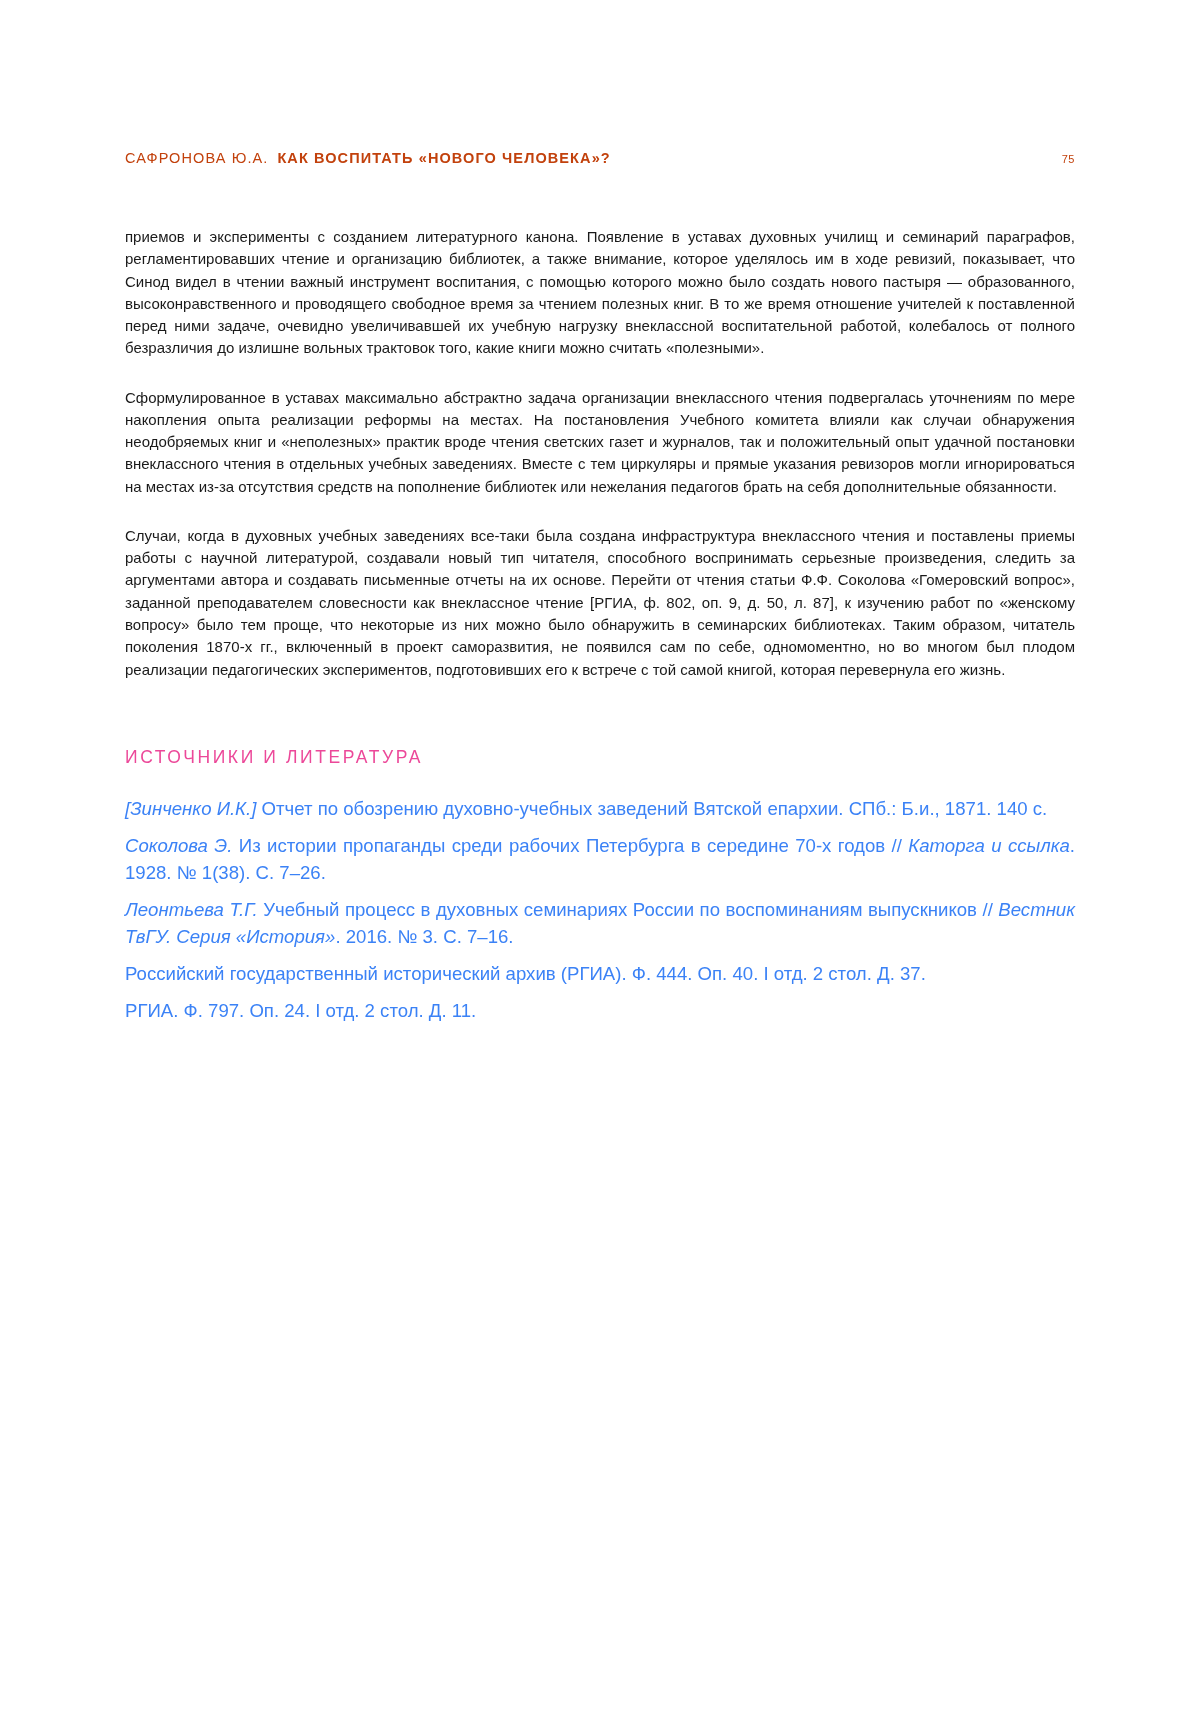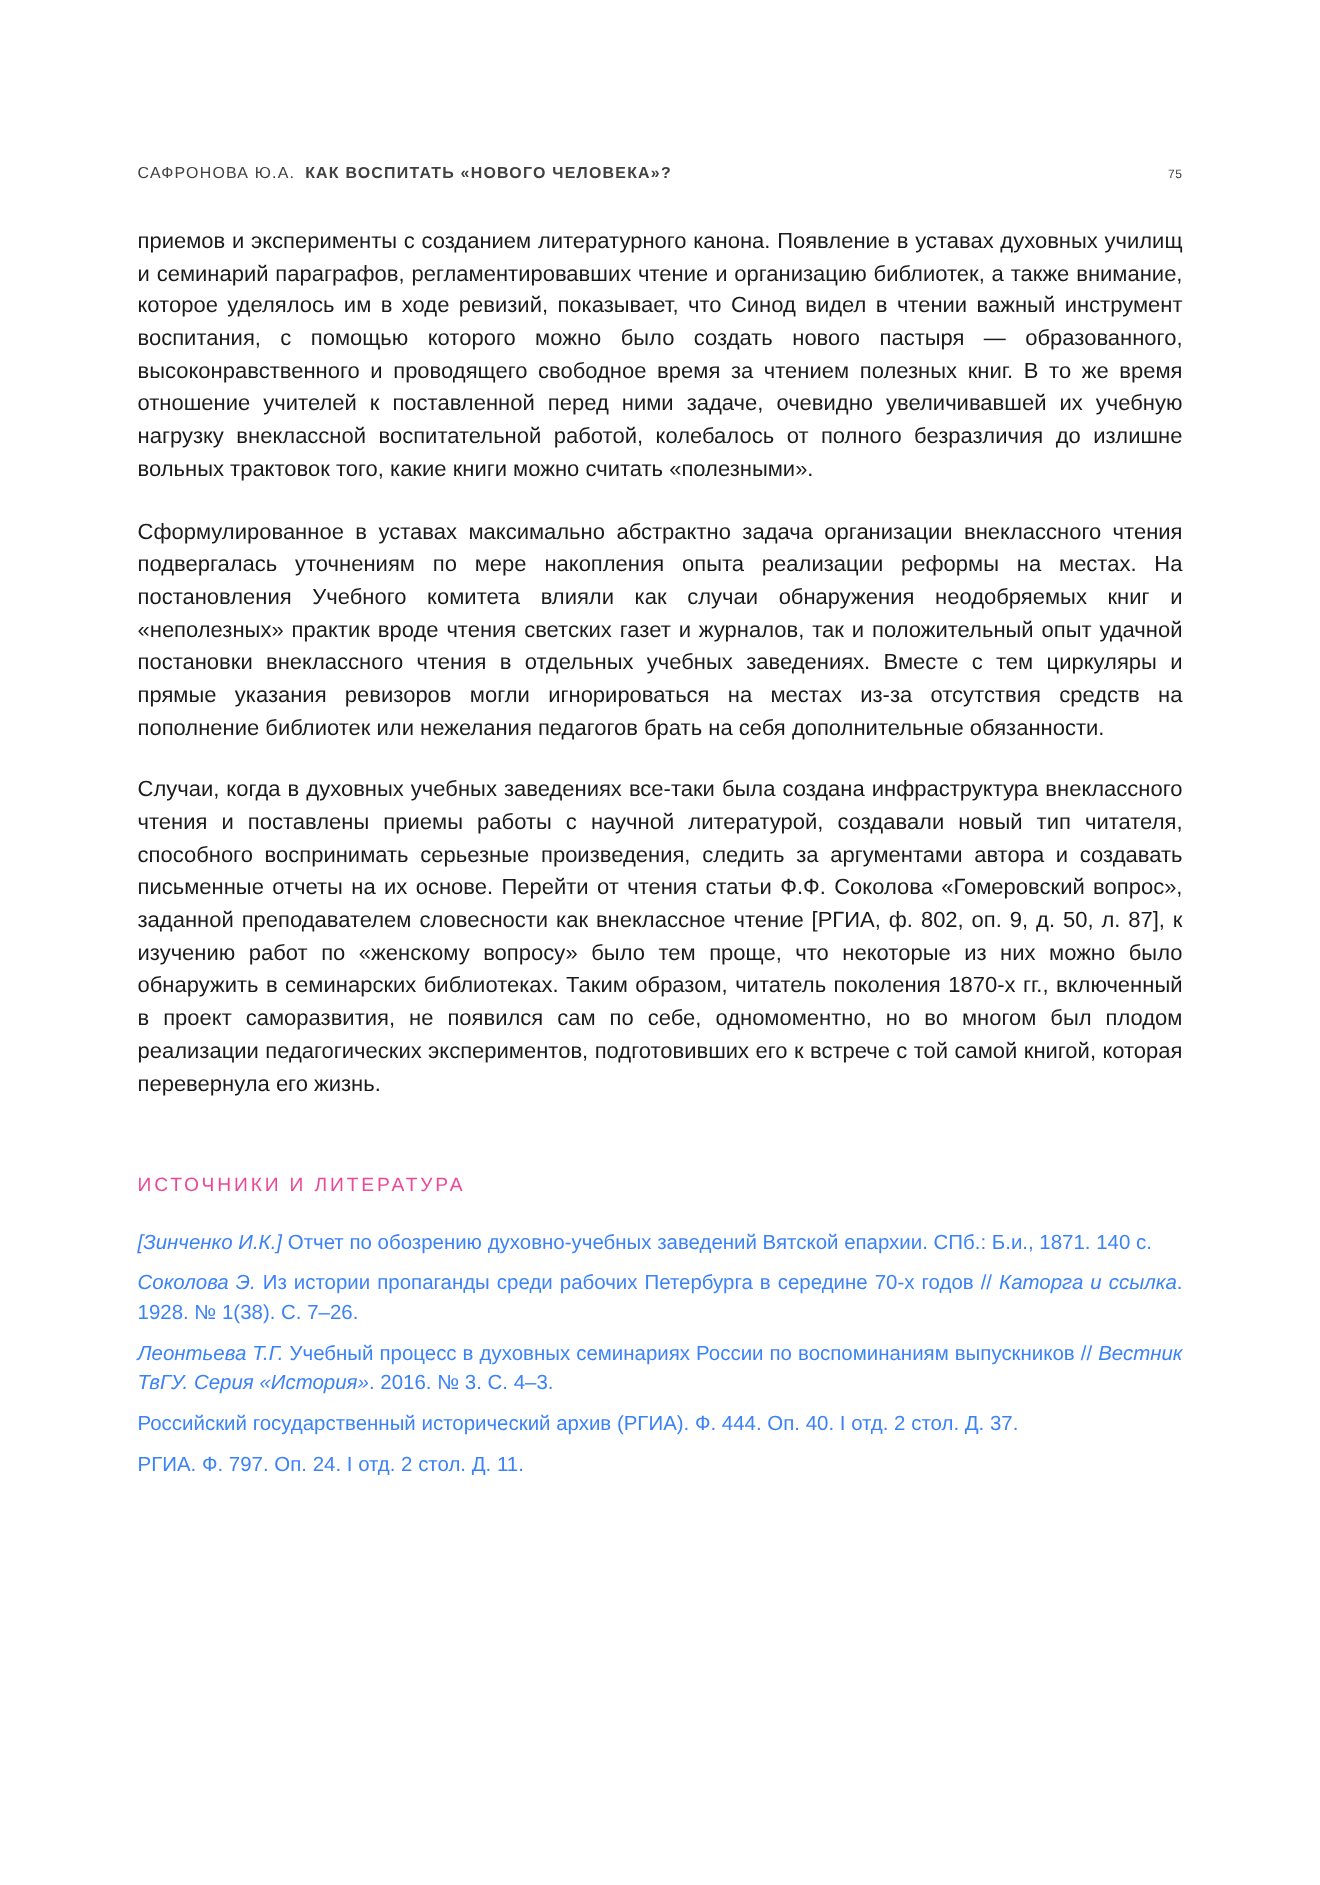--- a/index.html
+++ b/index.html
@@ -20,43 +20,43 @@
     height: 1714px;
     box-sizing: border-box;
     padding: 150px 125px 0 125px;
   }
   .running-head {
     display: flex;
     align-items: baseline;
     justify-content: space-between;
     font-size: 14.5px;
     letter-spacing: 1.1px;
-    color: #404040;
-    margin-bottom: 39px;
+    color: #c2410c;
+    margin-bottom: 60px;
   }
   .running-head .rh-left {
     display: flex;
     align-items: baseline;
     gap: 9px;
     text-transform: uppercase;
   }
   .rh-author {
     font-weight: 400;
   }
   .rh-title {
     font-weight: 700;
   }
   .rh-page {
     font-weight: 400;
     font-size: 11px;
     letter-spacing: 0.5px;
   }
   .body-text p {
     margin: 0 0 27px 0;
-    font-size: 20px;
+    font-size: 15px;
     line-height: 1.485;
     text-align: justify;
     text-justify: inter-word;
     hyphens: manual;
     color: #1a1a1a;
   }
   .body-text p:last-child {
     margin-bottom: 0;
   }
   .section-heading {
@@ -107,21 +107,21 @@
   <div class="section-heading">Источники и литература</div>
 
   <div class="refs">
     <div class="ref">
       <span class="it">[Зинченко И.К.]</span><span> Отчет по обозрению духовно-учебных заведений Вятской епархии. СПб.: Б.и., 1871. 140 с.</span><span class="it"></span><span></span>
     </div>
     <div class="ref">
       <span class="it">Соколова Э.</span><span> Из истории пропаганды среди рабочих Петербурга в середине 70-х го­дов // </span><span class="it">Каторга и ссылка</span><span>. 1928. № 1(38). С. 7–26.</span>
     </div>
     <div class="ref">
-      <span class="it">Леонтьева Т.Г.</span><span> Учебный процесс в духовных семинариях России по воспоминаниям выпускников // </span><span class="it">Вестник ТвГУ. Серия «История»</span><span>. 2016. № 3. С. 4–3.</span>
+      <span class="it">Леонтьева Т.Г.</span><span> Учебный процесс в духовных семинариях России по воспоминаниям выпускников // </span><span class="it">Вестник ТвГУ. Серия «История»</span><span>. 2016. № 3. С. 7–16.</span>
     </div>
     <div class="ref">
       <span class="it"></span><span>Российский государственный исторический архив (РГИА). Ф. 444. Оп. 40. I отд. 2 стол. Д. 37.</span><span class="it"></span><span></span>
     </div>
     <div class="ref">
       <span class="it"></span><span>РГИА. Ф. 797. Оп. 24. I отд. 2 стол. Д. 11.</span><span class="it"></span><span></span>
     </div>
   </div>
 
 </div>

